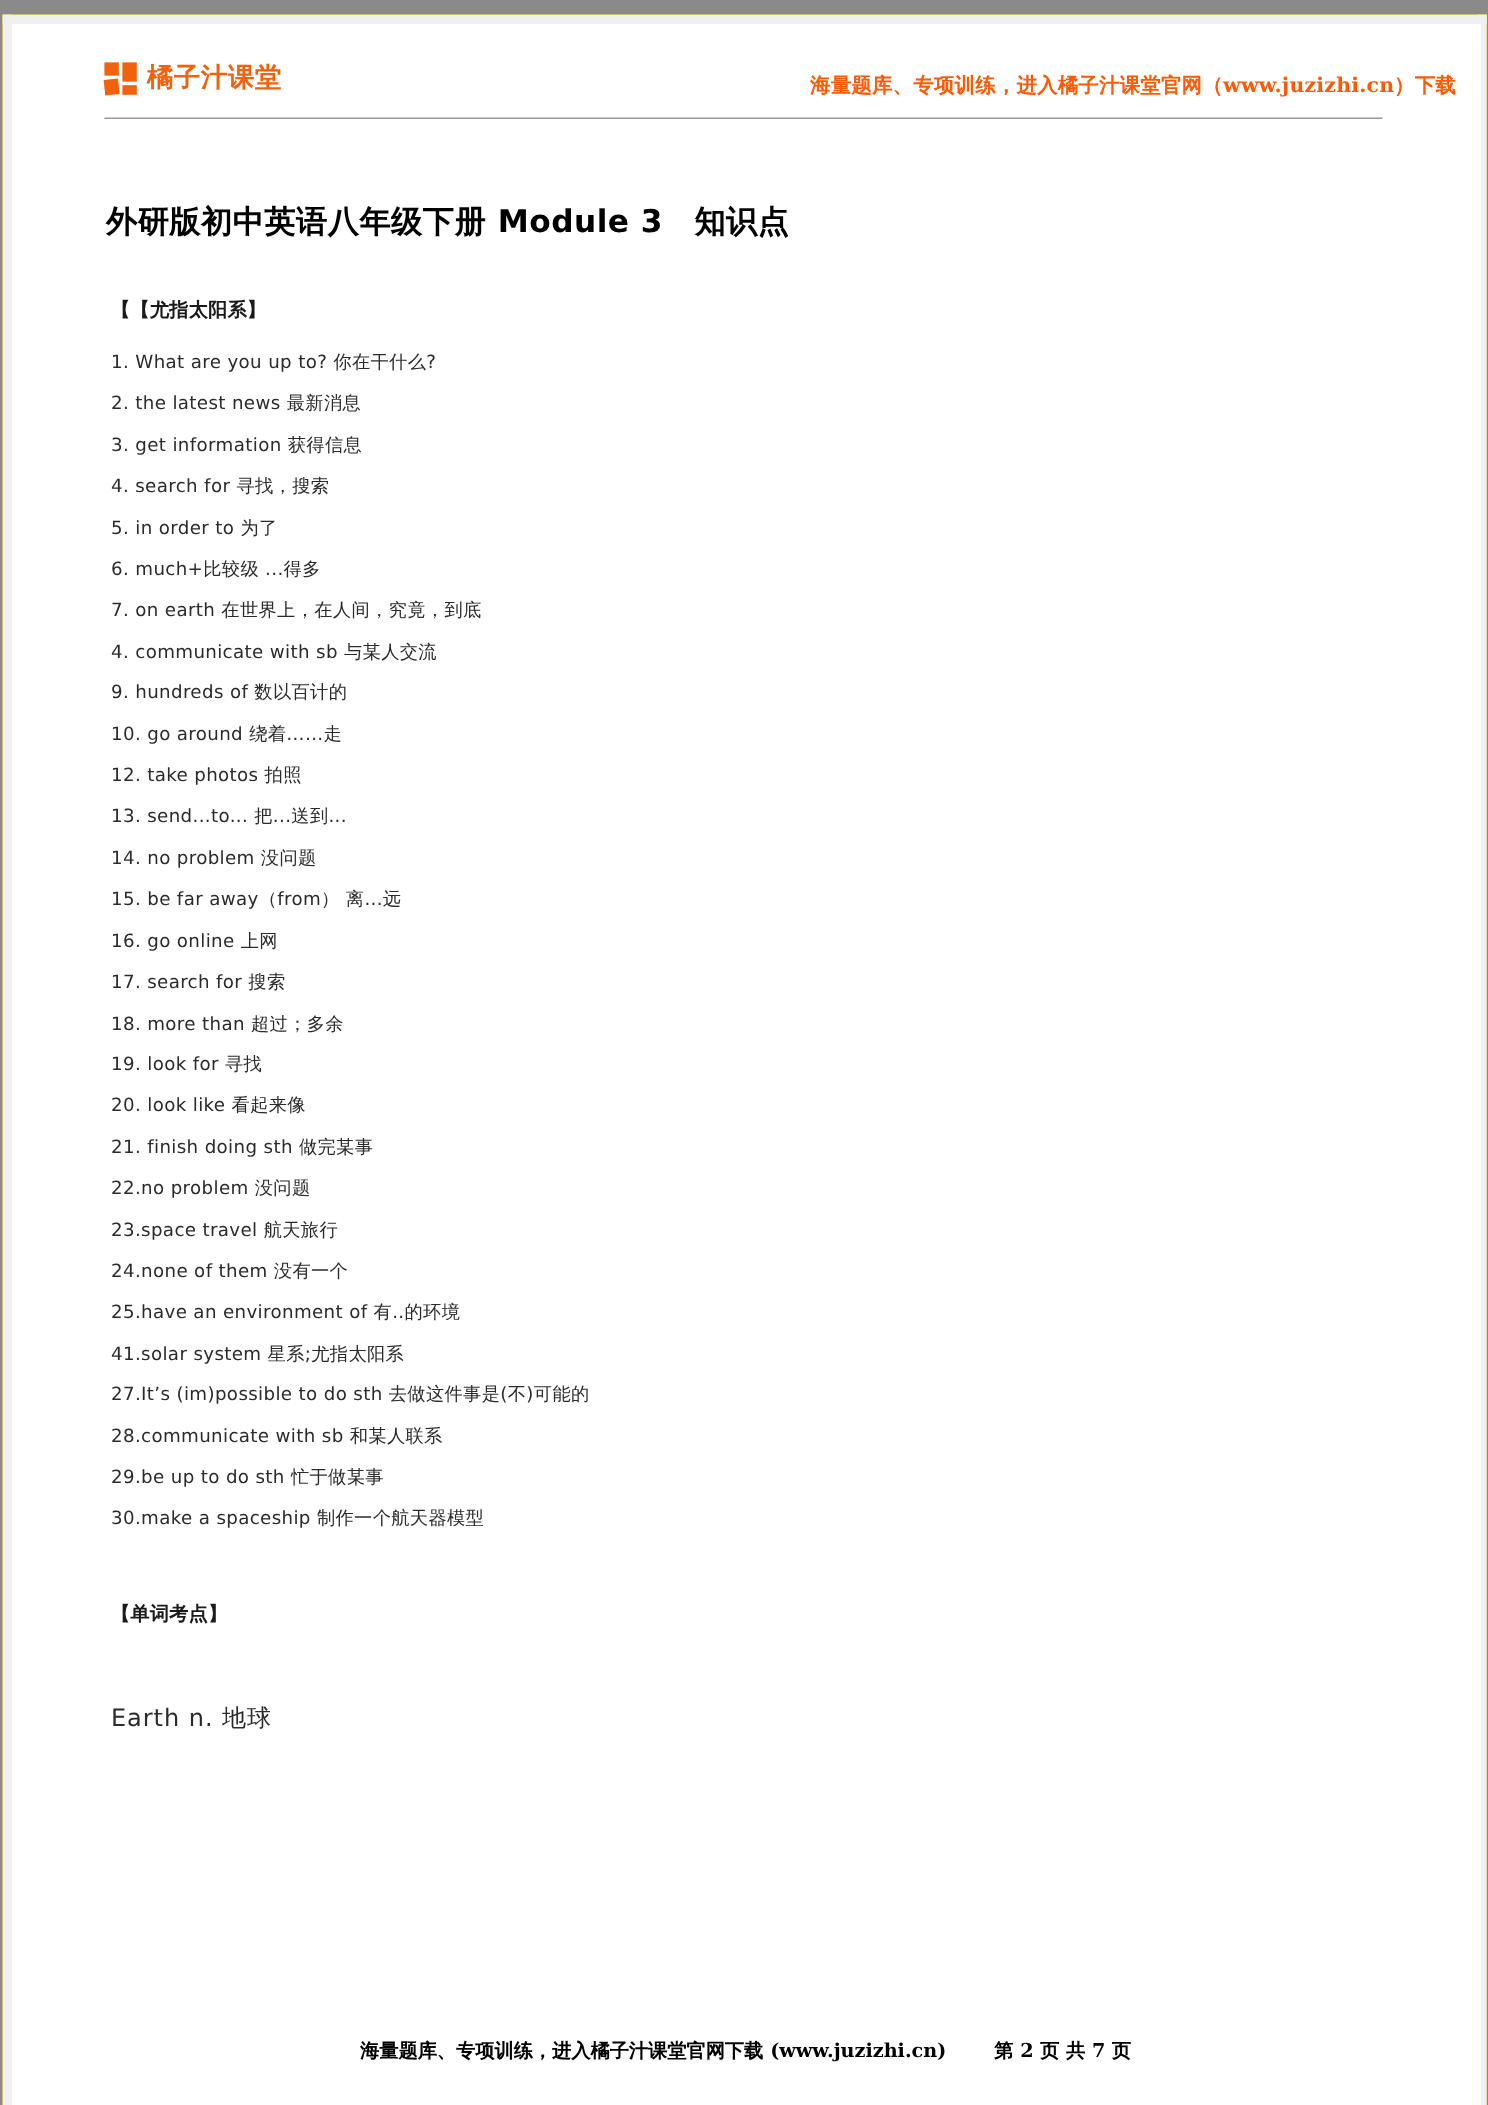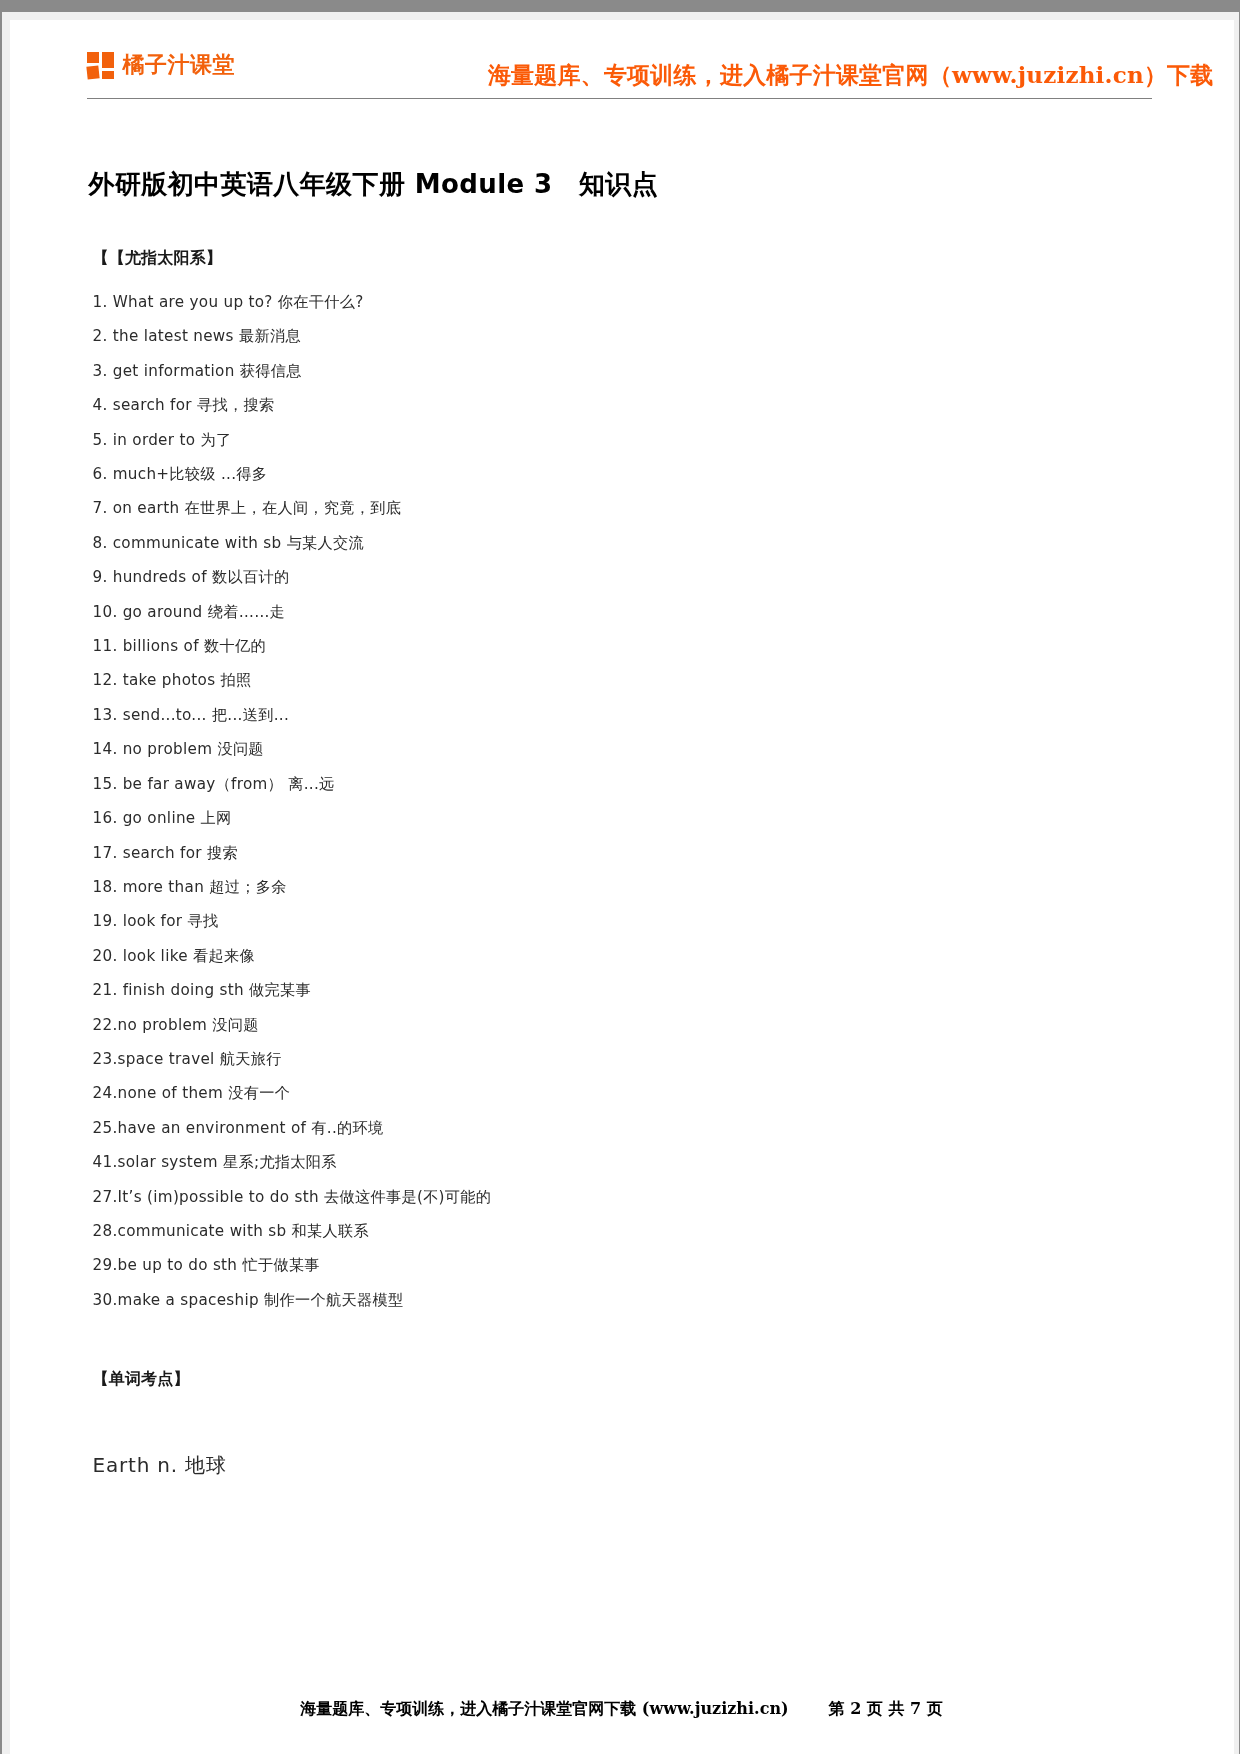--- a/index.html
+++ b/index.html
@@ -76,21 +76,21 @@
     font-weight: bold;
     letter-spacing: 0.5px;
     white-space: nowrap;
   }
   .header-slogan {
     position: absolute;
     right: 20px;
     top: 40px;
     color: #fb5a07;
     font-family: "DejaVu Serif", "Liberation Serif", serif;
-    font-size: 23px;
+    font-size: 17px;
     font-weight: bold;
     white-space: nowrap;
     letter-spacing: 0.2px;
   }
   .header-rule {
     position: absolute;
     left: 77px;
     top: 78px;
     width: 1065px;
     height: 1px;
@@ -205,24 +205,23 @@
       <div class="section-heading">【【尤指太阳系】</div>
 
       <ul class="phrase-list">
         <li>1. What are you up to?  你在干什么?</li>
         <li>2. the latest news  最新消息</li>
         <li>3. get information  获得信息</li>
         <li>4. search for  寻找，搜索</li>
         <li>5. in order to  为了</li>
         <li>6. much+比较级  ...得多</li>
         <li>7. on earth  在世界上，在人间，究竟，到底</li>
-        <li>8. communicate with sb  与某人交流</li>
+        <li>4. communicate with sb  与某人交流</li>
         <li>9. hundreds of  数以百计的</li>
         <li>10. go around   绕着……走</li>
-        <li>11. billions of  数十亿的</li>
         <li>12. take photos  拍照</li>
         <li>13. send...to...  把...送到...</li>
         <li>14. no problem  没问题</li>
         <li>15. be far away（from）  离...远</li>
         <li>16. go online  上网</li>
         <li>17. search for  搜索</li>
         <li>18. more than  超过；多余</li>
         <li>19. look for  寻找</li>
         <li>20. look like  看起来像</li>
         <li>21. finish doing sth  做完某事</li>

